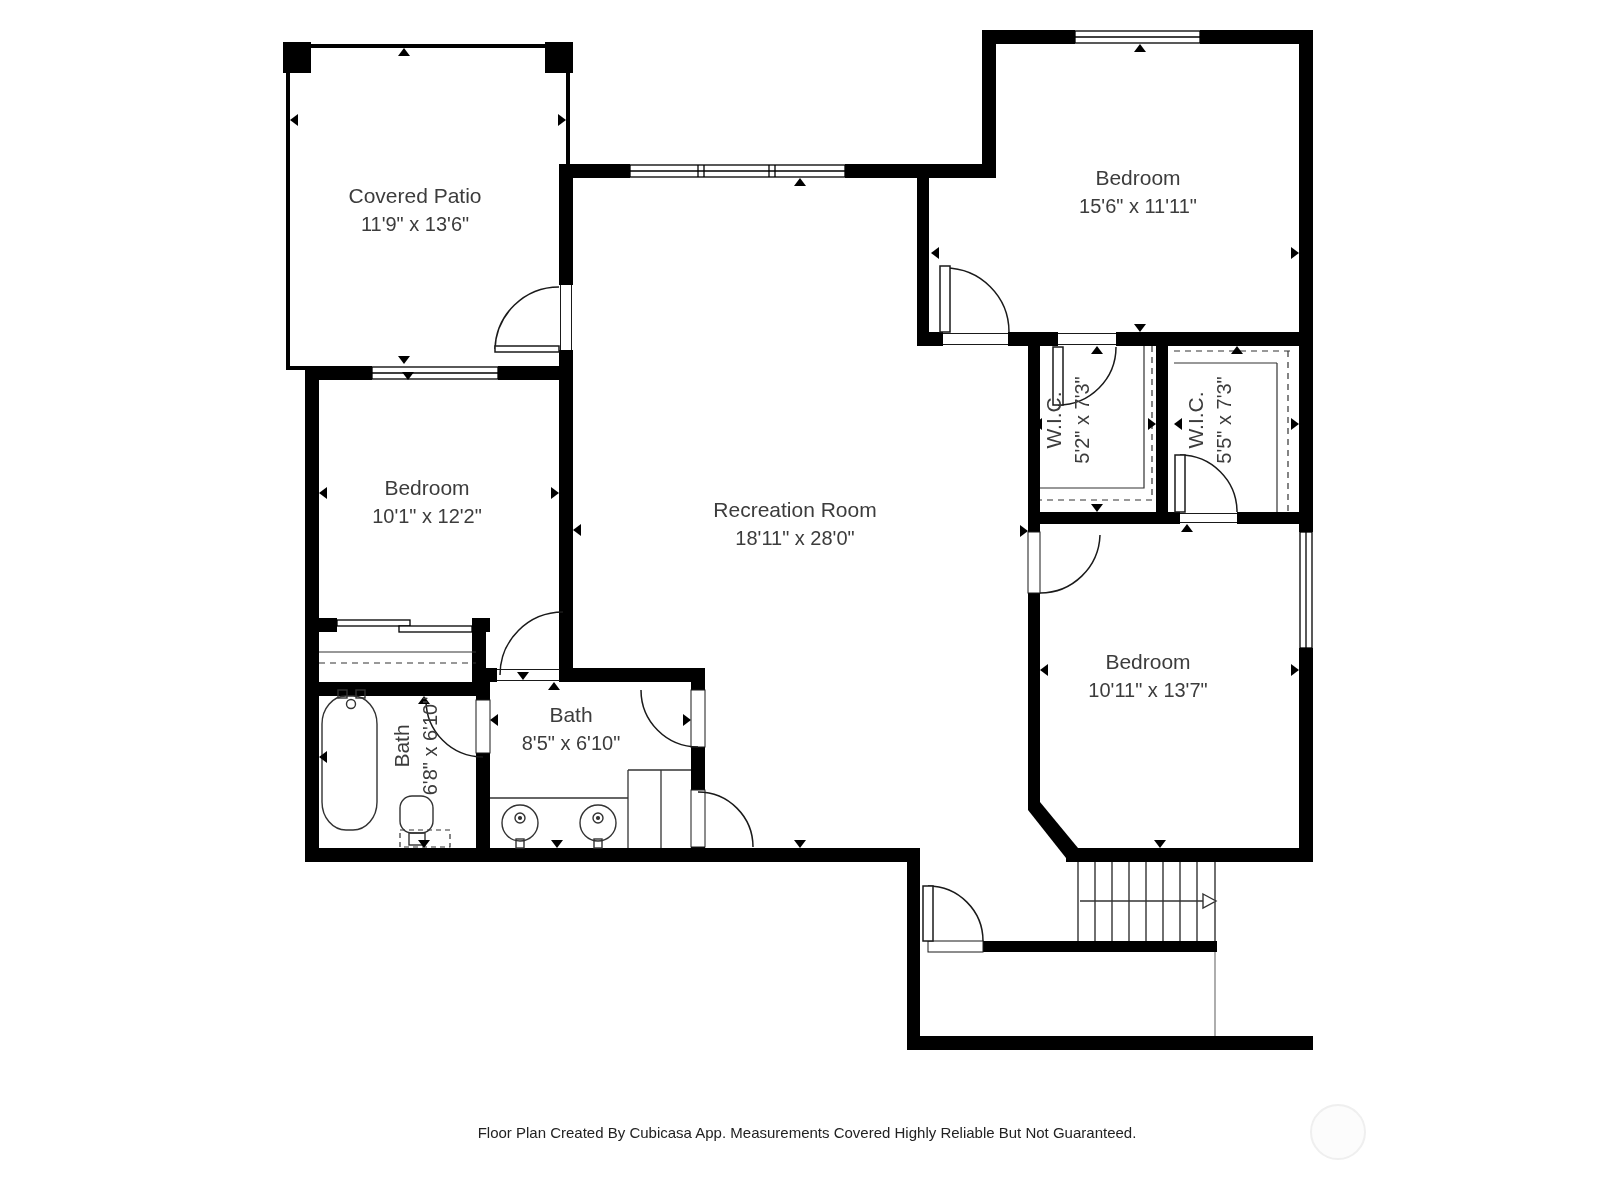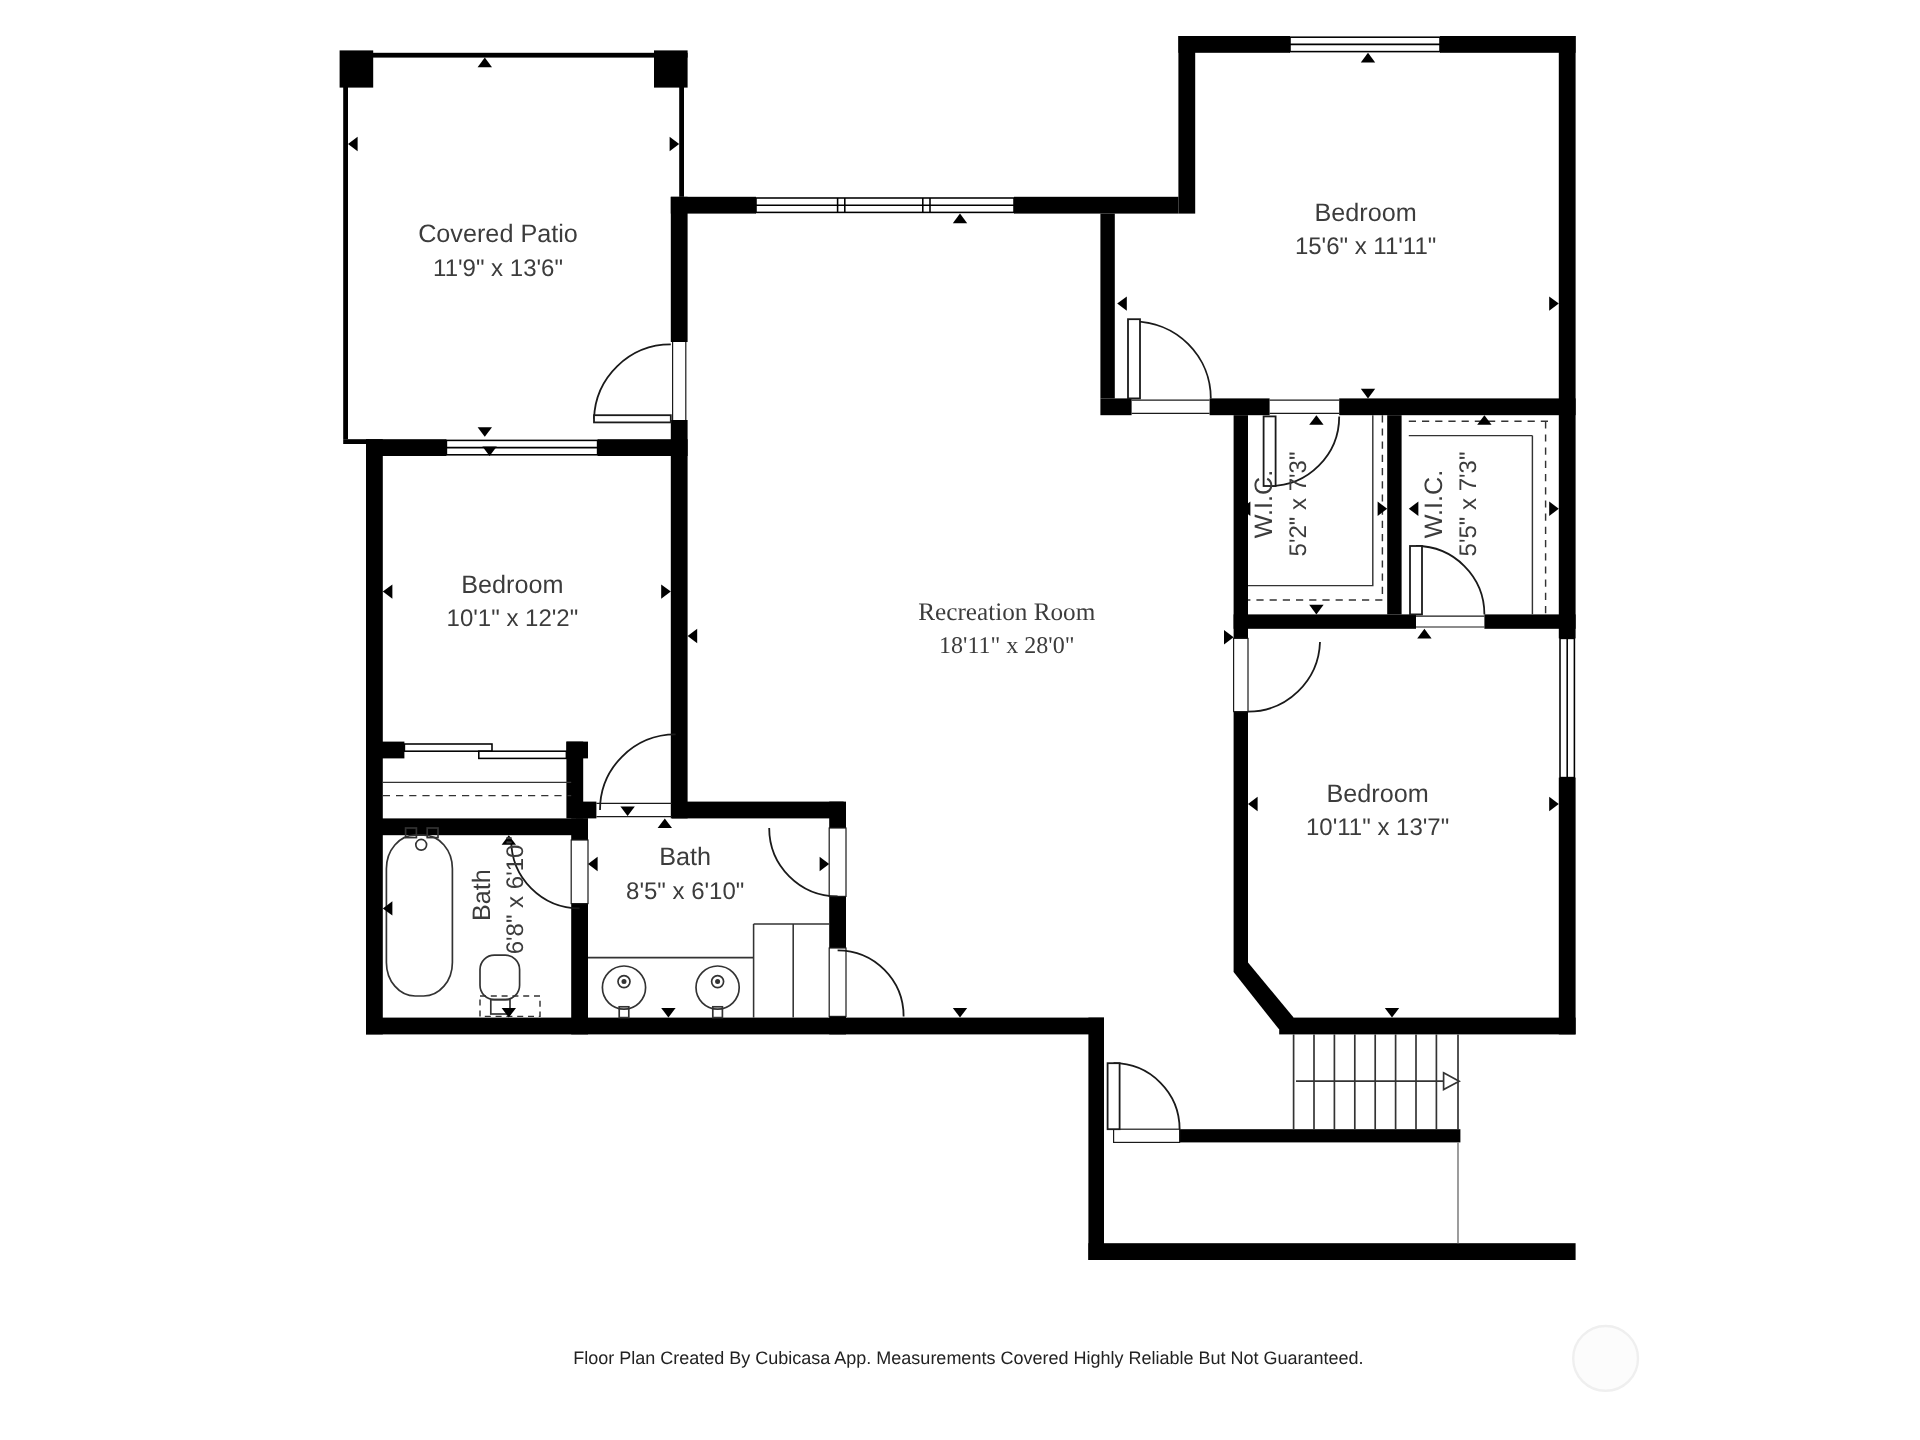--- a/index.html
+++ b/index.html
@@ -301,21 +301,21 @@
   <div class="room-label" style="left:1138px;top:192px;">
     <div class="room-name">Bedroom</div>
     <div class="room-dims">15'6" x 11'11"</div>
   </div>
 
   <div class="room-label" style="left:427px;top:502px;">
     <div class="room-name">Bedroom</div>
     <div class="room-dims">10'1" x 12'2"</div>
   </div>
 
-  <div class="room-label" style="left:839px;top:524px;font-family:Liberation Serif, serif;">
+  <div class="room-label" style="left:795px;top:524px;">
     <div class="room-name">Recreation Room</div>
     <div class="room-dims">18'11" x 28'0"</div>
   </div>
 
   <div class="room-label rot" style="left:1068px;top:420px;">
     <div class="room-name">W.I.C.</div>
     <div class="room-dims">5'2" x 7'3"</div>
   </div>
 
   <div class="room-label rot" style="left:1210px;top:420px;">

